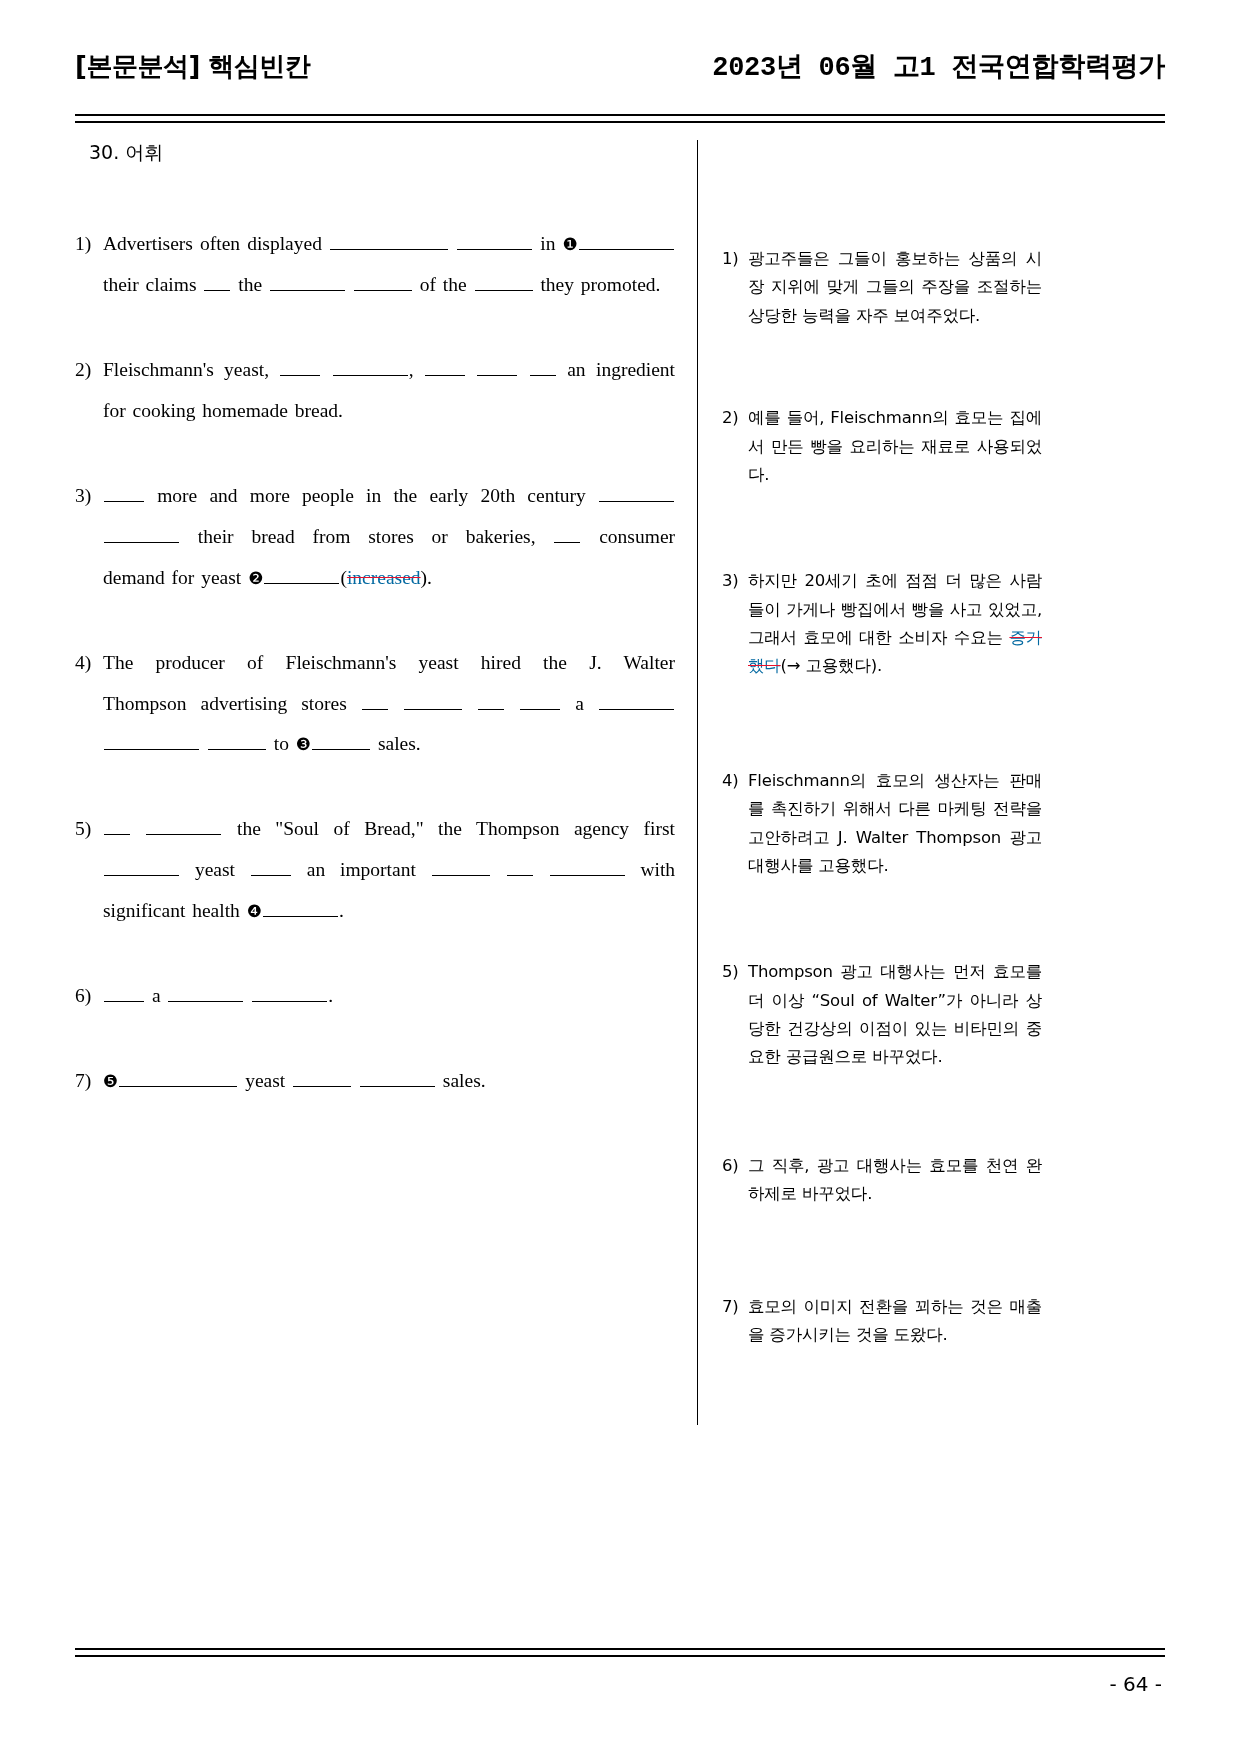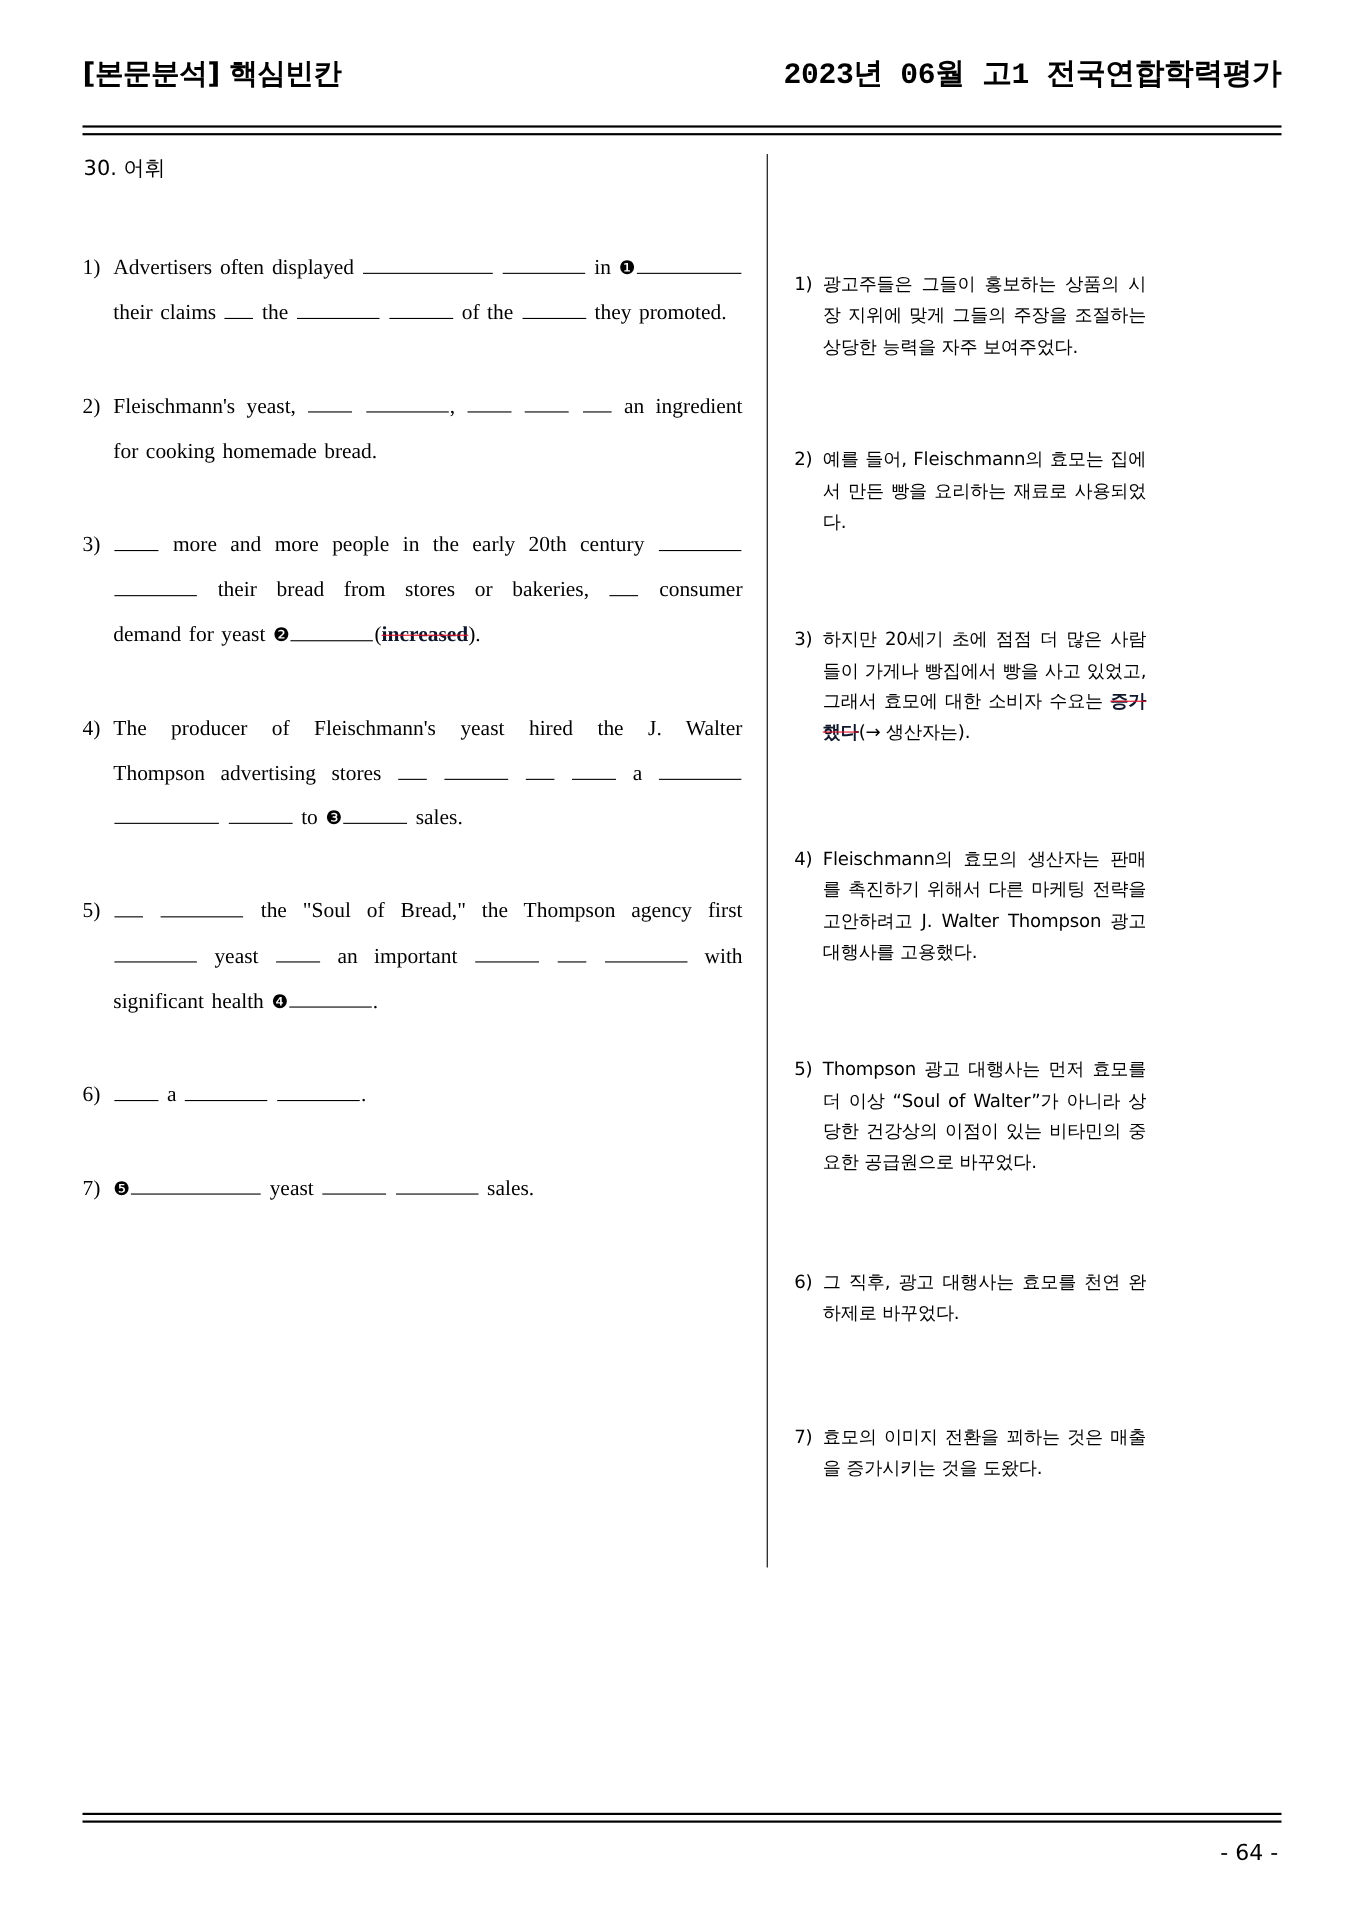--- a/index.html
+++ b/index.html
@@ -79,21 +79,21 @@
   .col-right {
     position: absolute;
     left: 722px;
     top: 245px;
     width: 320px;
   }
 
   .qhead {
     font-size: 19px;
     font-family: "DejaVu Sans", "Liberation Sans", sans-serif;
-    margin: 0 0 58px 0;
+    margin: 0 0 58px 13px;
     padding-left: 1px;
   }
 
   
   .en-item {
     display: flex;
     align-items: flex-start;
     margin-bottom: 44px;
     font-size: 19.5px;
     line-height: 2.1;
@@ -132,24 +132,23 @@
   .bl.w5 { width: 95px; }
   .bl.w6 { width: 118px; }
 
   .cnum {
     font-family: "DejaVu Sans", sans-serif;
     font-size: 17px;
     vertical-align: baseline;
   }
 
   .strike-red {
-    color: #0f172a;
+    color: #0369a1;
     text-decoration: line-through;
     text-decoration-color: #e8112d;
-    font-weight: bold;
   }
 
   
   .ko-item {
     display: flex;
     align-items: flex-start;
     font-family: "DejaVu Sans", "Liberation Sans", sans-serif;
     font-size: 16.5px;
     line-height: 1.72;
     letter-spacing: -0.2px;
@@ -345,21 +344,21 @@
       <span class="ko-body">광고주들은 그들이 홍보하는 상품의 시장 지위에 맞게 그들의 주장을 조절하는 상당한 능력을 자주 보여주었다.</span>
     </div>
 
     <div class="ko-item" style="margin-bottom:78px">
       <span class="ko-num">2)</span>
       <span class="ko-body">예를 들어, Fleischmann의 효모는 집에서 만든 빵을 요리하는 재료로 사용되었다.</span>
     </div>
 
     <div class="ko-item" style="margin-bottom:86px">
       <span class="ko-num">3)</span>
-      <span class="ko-body"><span>하지만 20세기 초에 점점 더 많은 사람들이 가게나 빵집에서 빵을 사고 있었고, 그래서 효모에 대한 소비자 수요는 </span><span class="strike-red">증가했다</span><span>(→ 생산자는).</span></span>
+      <span class="ko-body"><span>하지만 20세기 초에 점점 더 많은 사람들이 가게나 빵집에서 빵을 사고 있었고, 그래서 효모에 대한 소비자 수요는 </span><span class="strike-red">증가했다</span><span>(→ 고용했다).</span></span>
     </div>
 
     <div class="ko-item" style="margin-bottom:78px">
       <span class="ko-num">4)</span>
       <span class="ko-body">Fleischmann의 효모의 생산자는 판매를 촉진하기 위해서 다른 마케팅 전략을 고안하려고 J. Walter Thompson 광고 대행사를 고용했다.</span>
     </div>
 
     <div class="ko-item" style="margin-bottom:80px">
       <span class="ko-num">5)</span>
       <span class="ko-body">Thompson 광고 대행사는 먼저 효모를 더 이상 “Soul of Walter”가 아니라 상당한 건강상의 이점이 있는 비타민의 중요한 공급원으로 바꾸었다.</span>

